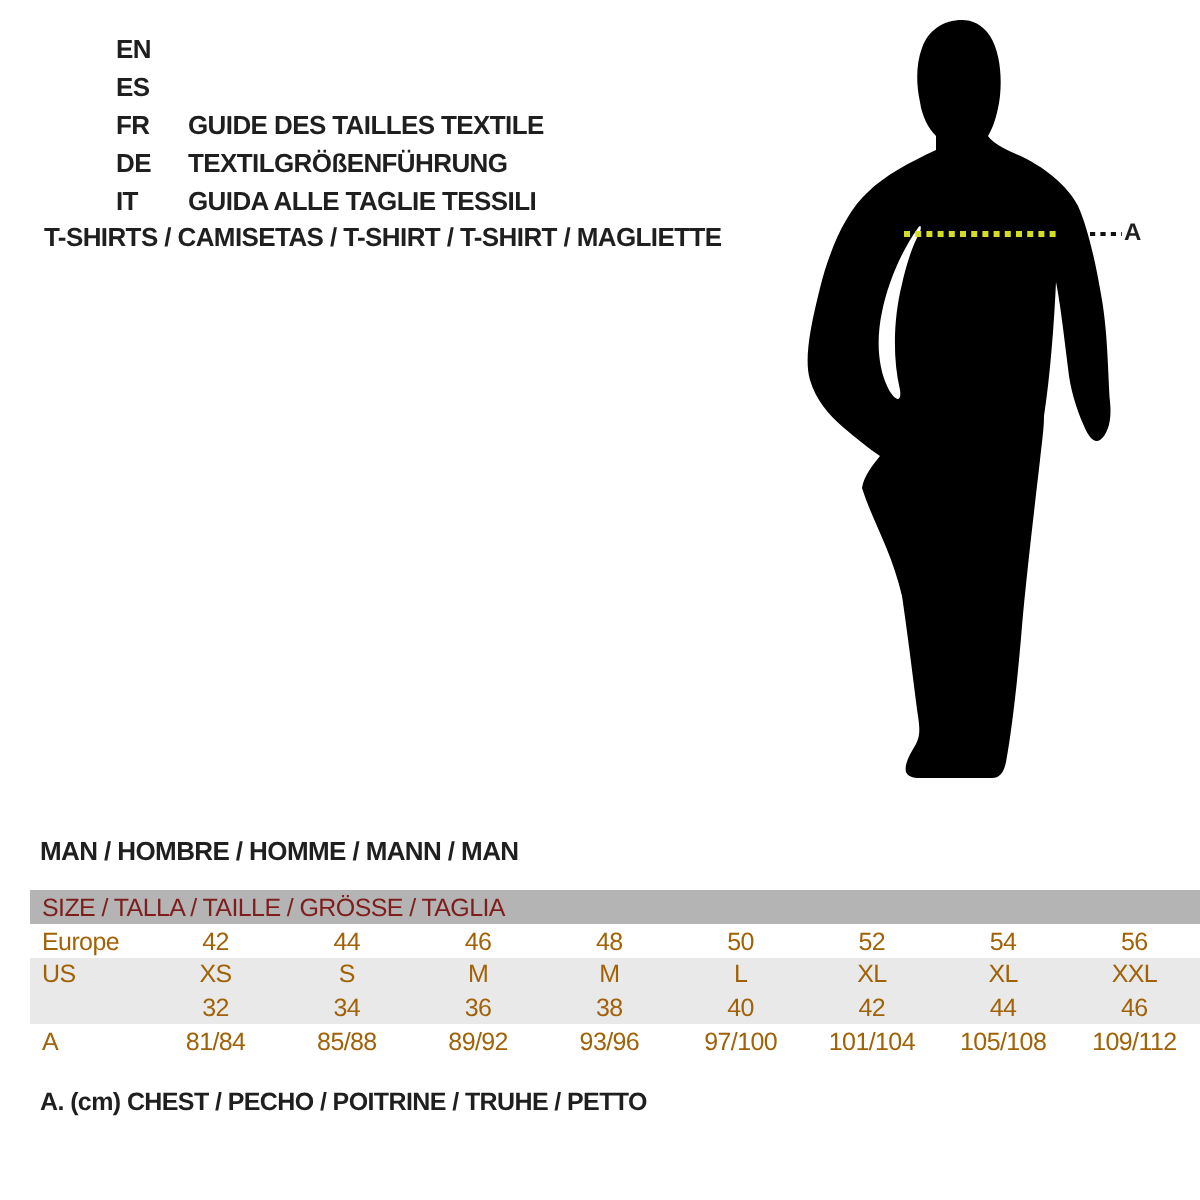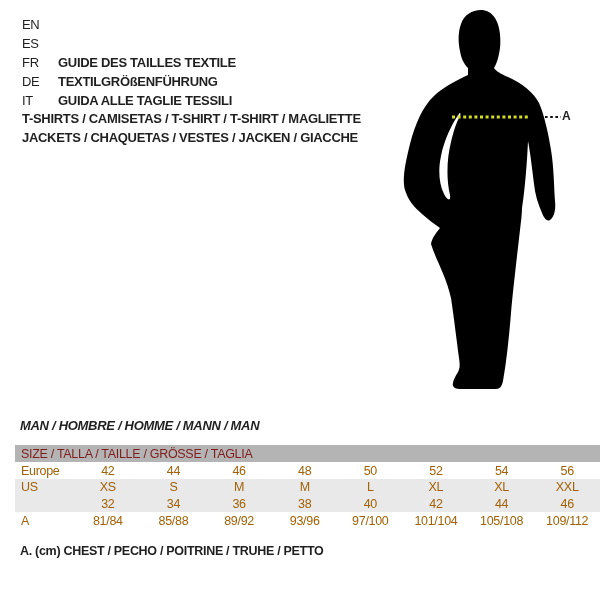--- a/index.html
+++ b/index.html
@@ -14,41 +14,41 @@
     position:relative;
     background:#ffffff;
     font-family:"Liberation Sans", sans-serif;
     color:var(--text);
     overflow:hidden;
   }
   
   .lang-block{position:absolute;left:22px;top:15px;}
   .lang-row{display:flex;height:19px;align-items:center;}
   .lang-code{
-    width:36px;font-weight:normal;font-size:13px;letter-spacing:-0.3px;
+    width:36px;font-weight:bold;font-size:13px;letter-spacing:-0.3px;margin-left:36px;
   }
   .lang-label{
     font-weight:bold;font-size:13px;letter-spacing:-0.3px;white-space:nowrap;
   }
   
   .garments{position:absolute;left:22px;top:110px;}
   .garment-line{
     font-weight:bold;font-size:13px;letter-spacing:-0.3px;line-height:18.5px;white-space:nowrap;
   }
   
   .figure-wrap{position:absolute;left:398px;top:8px;width:166px;height:382px;}
   .figure-wrap svg{display:block;width:100%;height:100%;}
   .measure-label{
     position:absolute;left:562px;top:109px;
     font-weight:bold;font-size:12px;letter-spacing:-0.2px;
   }
   
   .section-title{
     position:absolute;left:20px;top:418px;
-    font-weight:bold;font-size:13px;letter-spacing:-0.3px;white-space:nowrap;font-style:italic;
+    font-weight:bold;font-size:13px;letter-spacing:-0.3px;white-space:nowrap;
   }
   
   .size-table{
     position:absolute;left:15px;top:445px;width:585px;
     border-collapse:collapse;table-layout:fixed;
   }
   .size-table td{
     font-size:12.5px;letter-spacing:-0.3px;color:#a16207;
     text-align:center;vertical-align:middle;height:17px;padding:0;
   }
@@ -84,21 +84,20 @@
     <span class="lang-label">TEXTILGRÖßENFÜHRUNG</span>
   </div>
   <div class="lang-row">
     <span class="lang-code">IT</span>
     <span class="lang-label">GUIDA ALLE TAGLIE TESSILI</span>
   </div>
 </div>
 
 <div class="garments">
   <div class="garment-line">T-SHIRTS / CAMISETAS / T-SHIRT / T-SHIRT / MAGLIETTE</div>
-  <div class="garment-line">JACKETS / CHAQUETAS / VESTES / JACKEN / GIACCHE</div>
 </div>
 
 <div class="figure-wrap">
   <svg viewBox="0 0 166 382">
     <path fill="#000000" fill-rule="evenodd" d="
       M 83 2
       C 74 2 66 7 63 16
       C 60 24 60 34 62 43
       C 63 50 66 56 70 60
       L 70 67

